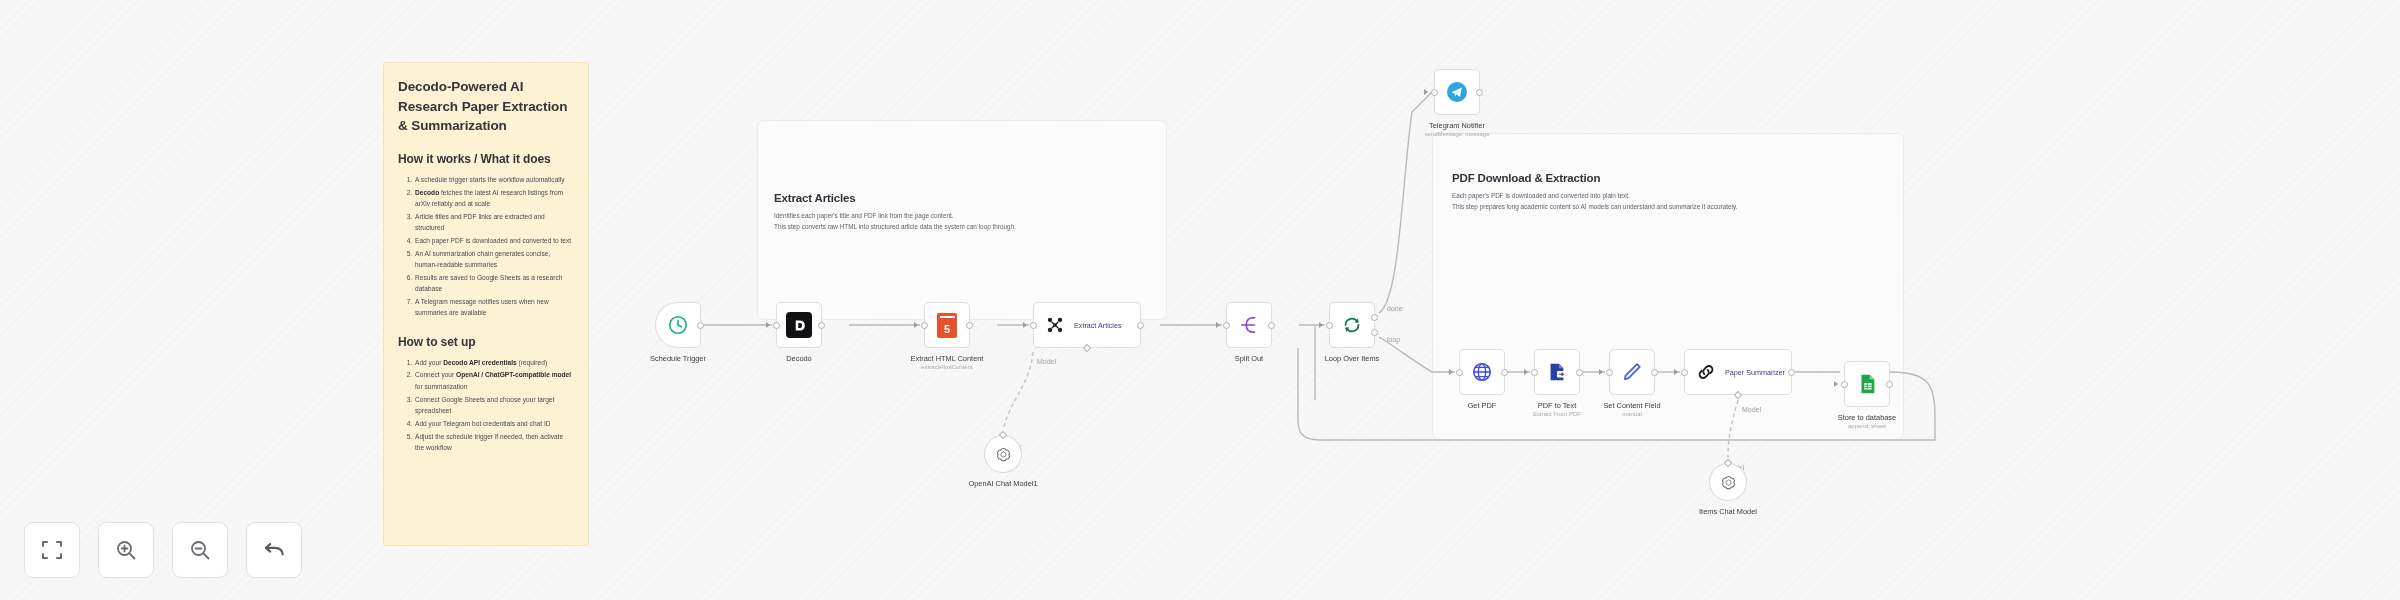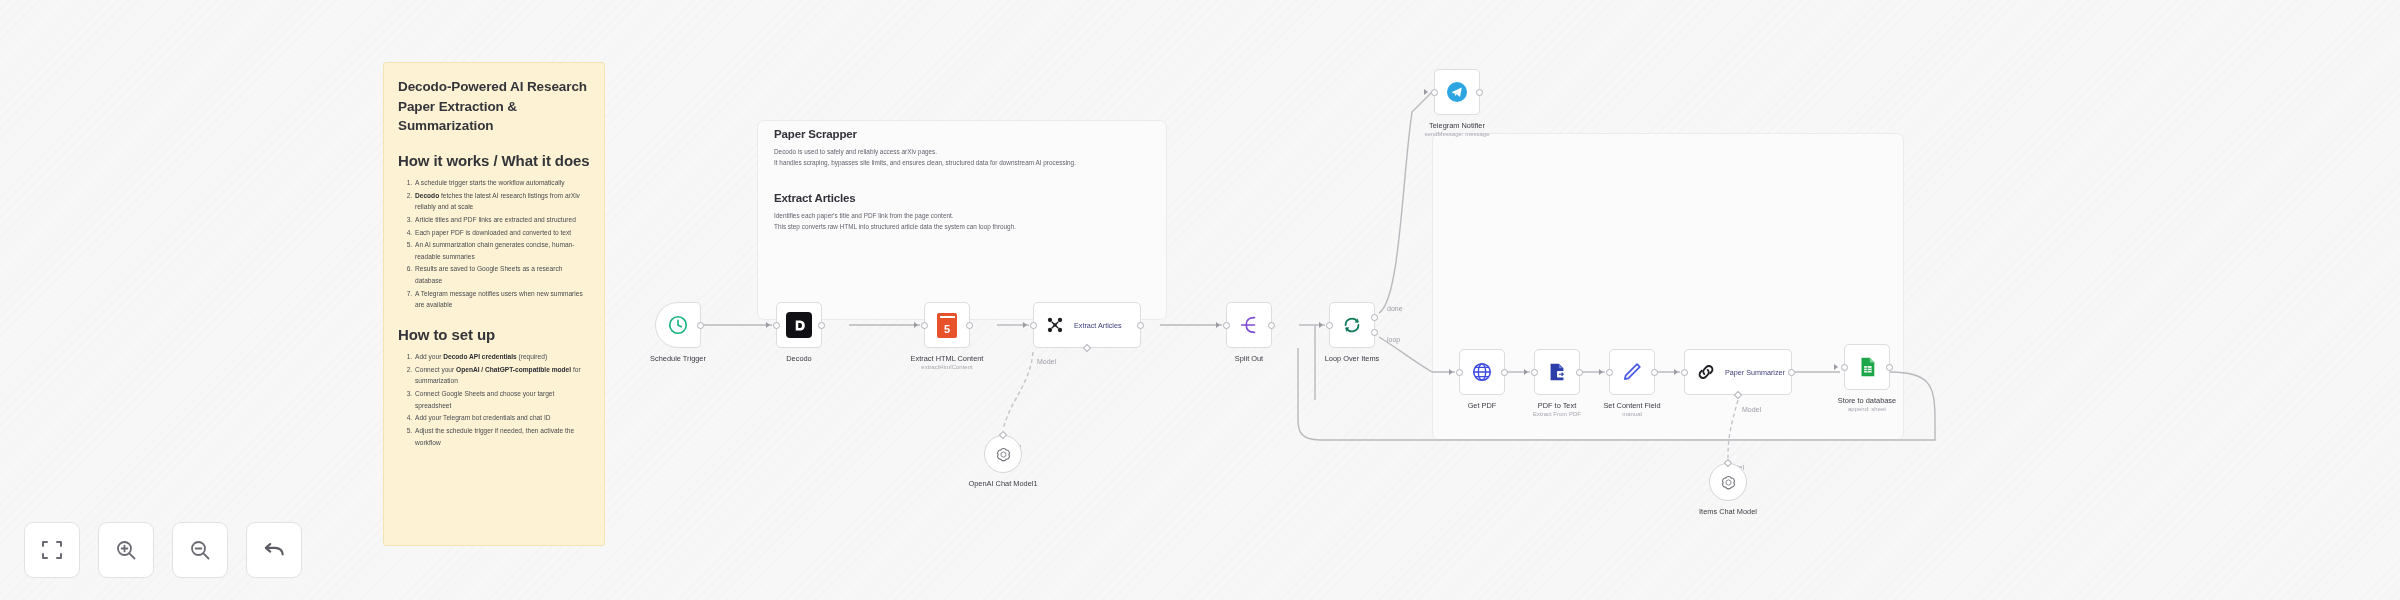--- a/index.html
+++ b/index.html
@@ -65,21 +65,21 @@
   }
   .sticky h1 {
     font-size: 13.5px;
     line-height: 1.45;
     font-weight: bold;
     color: #34343a;
     letter-spacing: -0.1px;
     margin-bottom: 16px;
   }
   .sticky h2 {
-    font-size: 15px;
+    font-size: 12px;
     font-weight: bold;
     color: #34343a;
     letter-spacing: -0.1px;
     margin-bottom: 8px;
   }
   .sticky ol {
     margin: 0 0 16px 16px;
     padding: 0;
   }
   .sticky ol li {
@@ -306,21 +306,21 @@
     <path class="edge-dashed" d="M 1738,400 C 1730,428 1728,438 1728,458"></path>
 
     <text class="edge-label" x="1037" y="364">Model</text>
     <text class="edge-label" x="1002" y="450">Model</text>
     <text class="edge-label" x="1742" y="412">Model</text>
     <text class="edge-label" x="1725" y="470">Model</text>
     <text class="edge-label" x="1387" y="311">done</text>
     <text class="edge-label" x="1387" y="342">loop</text>
   </svg>
 
-  <div class="sticky" style="left:383px; top:62px; width:222px; height:484px;">
+  <div class="sticky" style="left:383px; top:62px; width:206px; height:484px;">
     <h1>Decodo-Powered AI Research Paper Extraction &amp; Summarization</h1>
 
     <h2>How it works / What it does</h2>
     <ol id="how-it-works-list">
         <li>A schedule trigger starts the workflow automatically</li>
         <li><b>Decodo</b> fetches the latest AI research listings from arXiv reliably and at scale</li>
         <li>Article titles and PDF links are extracted and structured</li>
         <li>Each paper PDF is downloaded and converted to text</li>
         <li>An AI summarization chain generates concise, human-readable summaries</li>
         <li>Results are saved to Google Sheets as a research database</li>
@@ -330,32 +330,32 @@
     <h2>How to set up</h2>
     <ol id="how-to-set-up-list">
         <li>Add your <b>Decodo API credentials</b> (required)</li>
         <li>Connect your <b>OpenAI / ChatGPT-compatible model</b> for summarization</li>
         <li>Connect Google Sheets and choose your target spreadsheet</li>
         <li>Add your Telegram bot credentials and chat ID</li>
         <li>Adjust the schedule trigger if needed, then activate the workflow</li>
       </ol>
   </div>
 
-  <div class="note" style="left:774px; top:128px; width:395px;">
-    <h3>Paper Scrapper</h3>
-    <p style="white-space:pre-line;">Decodo is used to safely and reliably access arXiv pages.
-It handles scraping, bypasses site limits, and ensures clean, structured data for downstream AI processing.</p>
-  </div>
 
   <div class="note" style="left:774px; top:192px; width:395px;">
     <h3>Extract Articles</h3>
     <p style="white-space:pre-line;">Identifies each paper's title and PDF link from the page content.
 This step converts raw HTML into structured article data the system can loop through.</p>
   </div>
 
+  <div class="note" style="left:1452px; top:172px; width:450px;">
+    <h3>PDF Download &amp; Extraction</h3>
+    <p style="white-space:pre-line;">Each paper's PDF is downloaded and converted into plain text.
+This step prepares long academic content so AI models can understand and summarize it accurately.</p>
+  </div>
 
 
   <div class="node" style="left:655px; top:302px;">
     <div class="node-box trigger">
       <svg class="ic" width="22" height="22" viewBox="0 0 24 24">
         <circle cx="12" cy="12" r="9" fill="none" stroke="#19b37d" stroke-width="1.8"></circle>
         <path d="M12 7 L12 12 L15.5 14" fill="none" stroke="#19b37d" stroke-width="1.8" stroke-linecap="round"></path>
       </svg>
       <span class="port out"></span>
     </div>
@@ -504,21 +504,21 @@
         <path d="M14 9.5 A4.2 4.2 0 0 1 14 15.5 L11.5 18 A4.2 4.2 0 0 1 5.5 12 L7 10.5" fill="none" stroke="#1f1f24" stroke-width="2.2" stroke-linecap="round"></path>
       </svg>
       <span class="node-inline-label">Paper Summarizer</span>
       <span class="port in"></span>
       <span class="port-arrow"></span>
       <span class="port out"></span>
       <span class="port-diamond"></span>
     </div>
   </div>
 
-  <div class="node" style="left:1844px; top:344px;">
+  <div class="node" style="left:1844px; top:361px;">
     <div class="node-box">
       <svg class="ic" width="22" height="22" viewBox="0 0 24 24">
         <path d="M6 2 L15 2 L20 7 L20 22 L6 22 Z" fill="#1ea64a"></path>
         <path d="M15 2 L20 7 L15 7 Z" fill="#7fd49c"></path>
         <rect x="9" y="11" width="8" height="7" fill="#ffffff"></rect>
         <path d="M9 13.4 L17 13.4 M9 15.8 L17 15.8 M12.3 11 L12.3 18" stroke="#1ea64a" stroke-width="0.9"></path>
       </svg>
       <span class="port in"></span>
       <span class="port-arrow"></span>
       <span class="port out"></span>

